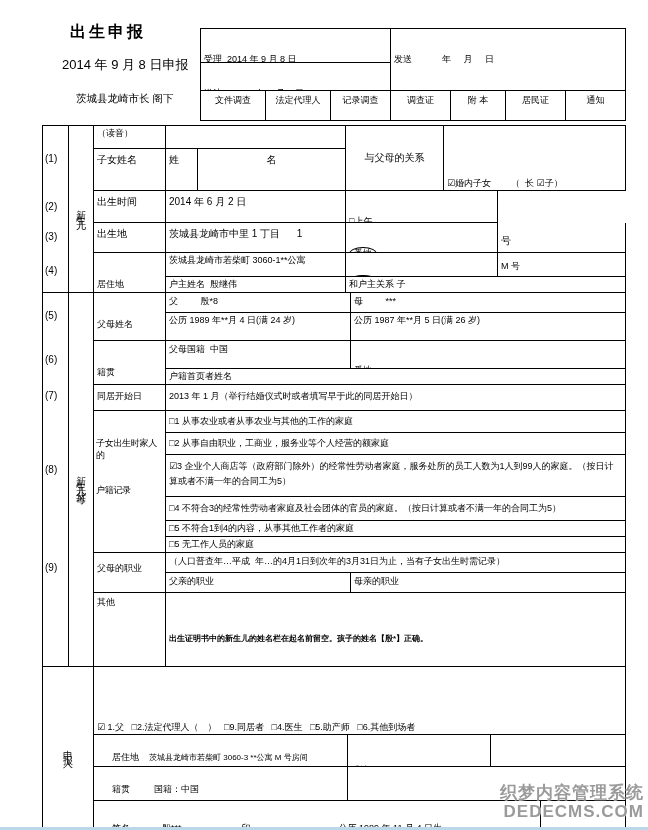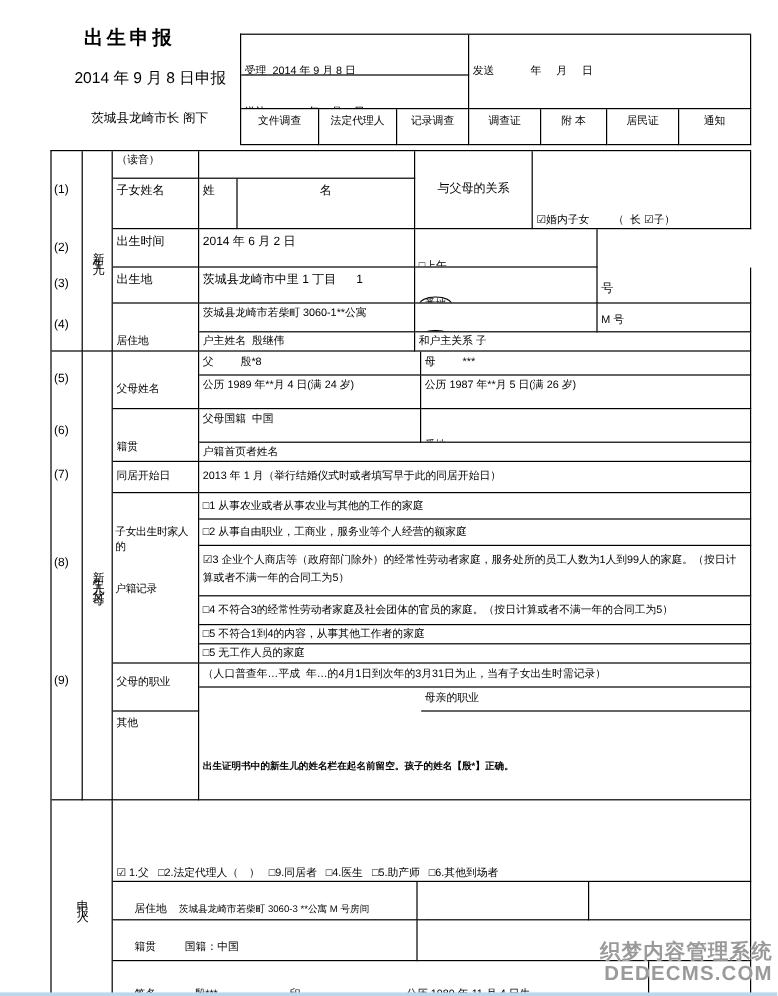--- a/index.html
+++ b/index.html
@@ -148,20 +148,21 @@
     </div>
     <div class="c fs9" style="left:123px;top:285px;width:460px;height:22px;padding-top:5px;">□1 从事农业或者从事农业与其他的工作的家庭</div>
     <div class="c fs9" style="left:123px;top:307px;width:460px;height:22px;padding-top:5px;">□2 从事自由职业，工商业，服务业等个人经营的额家庭</div>
     <div class="c fs9" style="left:123px;top:329px;width:460px;height:42px;padding-top:4px;line-height:1.7;">☑3 企业个人商店等（政府部门除外）的经常性劳动者家庭，服务处所的员工人数为1人到99人的家庭。（按日计算或者不满一年的合同工为5）</div>
     <div class="c fs9" style="left:123px;top:371px;width:460px;height:24px;padding-top:6px;">□4 不符合3的经常性劳动者家庭及社会团体的官员的家庭。（按日计算或者不满一年的合同工为5）</div>
     <div class="c fs9" style="left:123px;top:395px;width:460px;height:16px;padding-top:2px;">□5 不符合1到4的内容，从事其他工作者的家庭</div>
     <div class="c fs9" style="left:123px;top:411px;width:460px;height:16px;padding-top:2px;">□5 无工作人员的家庭</div>
 
     <div class="c fs9" style="left:51px;top:427px;width:72px;height:40px;padding-top:10px;">父母的职业</div>
     <div class="c fs9" style="left:123px;top:427px;width:460px;height:20px;padding-top:3px;">（人口普查年…平成  年…的4月1日到次年的3月31日为止，当有子女出生时需记录）</div>
+    <div class="c fs9" style="left:123px;top:447px;width:185px;height:20px;padding-top:3px;">父亲的职业</div>
     <div class="c fs9" style="left:308px;top:447px;width:275px;height:20px;padding-top:3px;">母亲的职业</div>
 
     <div class="c fs9" style="left:51px;top:467px;width:72px;height:74px;padding-top:4px;">其他</div>
     <div class="c fs8" style="left:123px;top:467px;width:460px;height:74px;padding-top:4px;line-height:2.1;font-weight:bold;">
       <div>出生证明书中的新生儿的姓名栏在起名前留空。孩子的姓名【殷*】正确。</div>
       
       
       
     </div>
 

